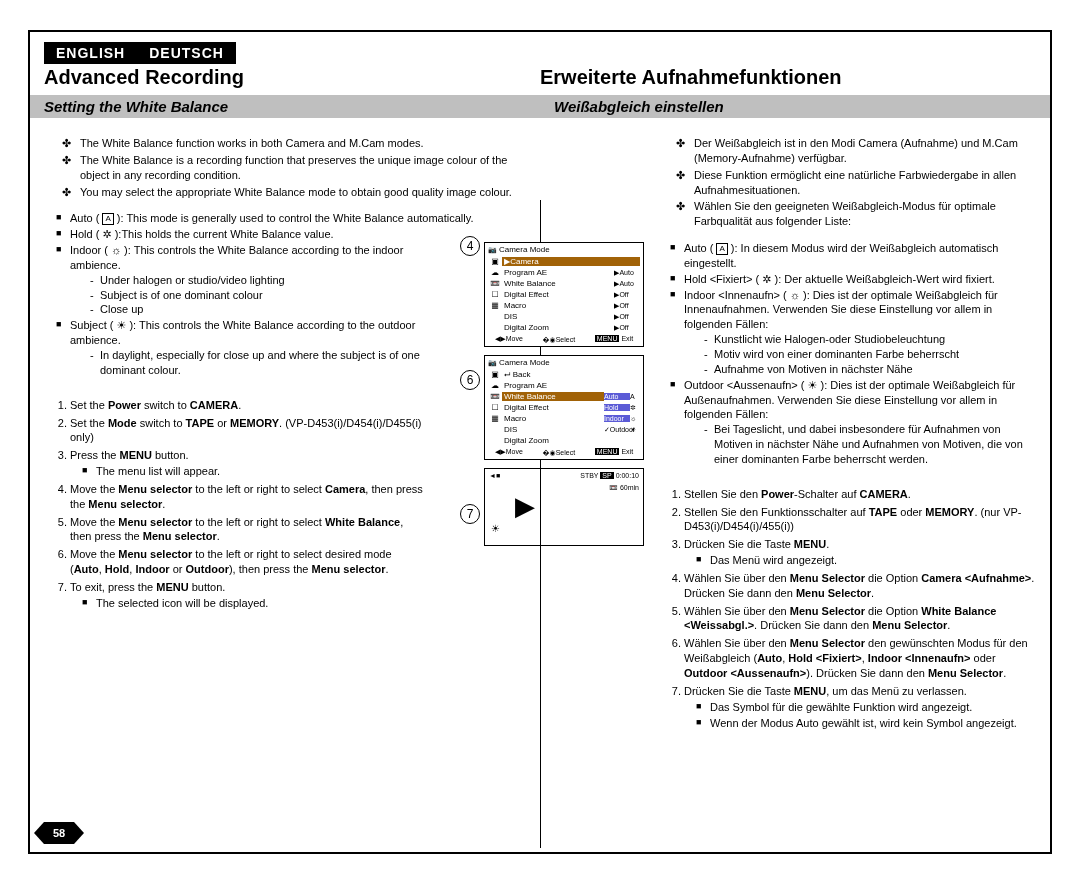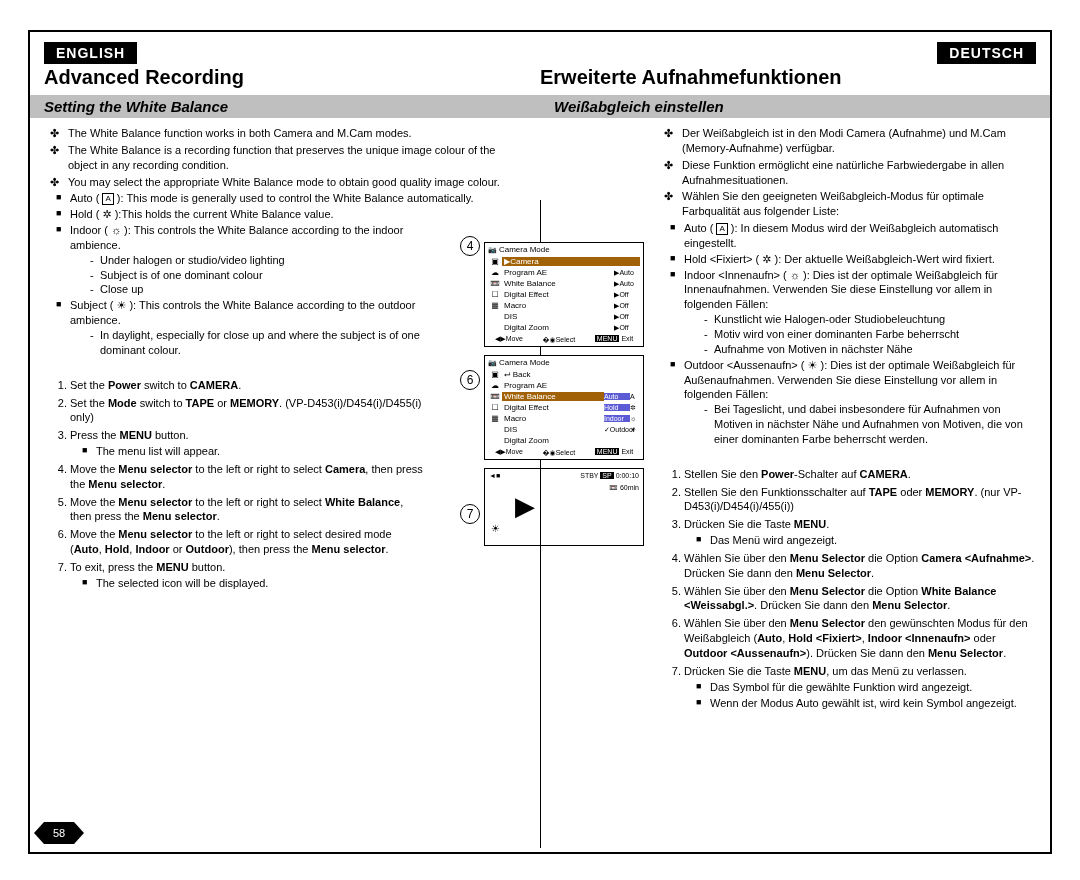--- a/index.html
+++ b/index.html
@@ -1,27 +1,27 @@
 <!DOCTYPE html>
 <html><head>
 <meta charset="utf-8">
 <style>
 body{margin:0;font-family:Arial,Helvetica,sans-serif;font-size:11px;color:#000;background:#fff}
 .page{width:1080px;height:880px;position:relative;box-sizing:border-box;padding:30px 28px 10px 28px}
 .outer{border:2px solid #000;height:820px;position:relative}
-.langs{display:flex;justify-content:space-between;padding:10px 14px 0 14px}
+.langs{display:flex;padding:10px 14px 0 14px}
 .lang{background:#000;color:#fff;font-weight:bold;padding:3px 12px;font-size:14px;letter-spacing:1px}
 .headings{display:flex;padding:2px 14px 6px 14px}
 .headings>div{width:50%;font-size:20px;font-weight:bold}
 .subs{display:flex}
 .sub{width:50%;background:#bfbfbf;font-style:italic;font-weight:bold;font-size:15px;padding:3px 14px;box-sizing:border-box}
 .cols{display:flex;position:relative;height:680px}
 .col{width:50%;padding:6px 14px 0 14px;box-sizing:border-box;font-size:11px;line-height:1.35}
 .divider{position:absolute;left:50%;top:168px;width:1px;height:648px;background:#000}
-ul.di{list-style:none;padding:0;margin:0}
+ul.di{list-style:none;padding:0;margin:12px}
 ul.di>li{position:relative;padding-left:24px;margin:2px 0}
 ul.di>li::before{content:"✤";position:absolute;left:6px;top:0}
 ul.sq{list-style:none;padding:0;margin:0}
 ul.sq>li{position:relative;padding-left:26px;margin:1px 0}
 ul.sq>li::before{content:"■";position:absolute;left:12px;top:0;font-size:9px}
 ul.dash{list-style:none;padding:0;margin:0}
 ul.dash>li{position:relative;padding-left:30px;margin:0}
 ul.dash>li::before{content:"-";position:absolute;left:20px;top:0}
 ol.steps{list-style:decimal;padding-left:26px;margin:20px 0}
 ol.steps>li{margin:3px 0}
@@ -31,21 +31,21 @@
 .circ{position:absolute;width:18px;height:18px;border:1.5px solid #000;border-radius:50%;text-align:center;line-height:18px;font-size:12px}
 .lcd{border:1px solid #000;width:158px;font-size:8px;margin-bottom:8px;background:#fff;position:relative}
 .lcd-title{padding:2px 3px;font-size:8px}
 .lcd-row{display:flex;align-items:center;padding:0 3px;height:11px}
 .lcd-side{width:14px;text-align:center}
 .lcd-mid{flex:1;padding-left:2px}
 .lcd-r{width:26px;font-size:7px}
 .lcd-foot{display:flex;justify-content:space-around;padding:2px 0;font-size:7px}
 .hl{background:#a16207;color:#fff}
 .hl2{background:#5b5bd6;color:#fff}
-.pnbadge{position:absolute;left:14px;bottom:8px;width:30px;height:22px;background:#000;color:#fff;font-weight:normal;text-align:center;line-height:22px;font-size:11px}
+.pnbadge{position:absolute;left:14px;bottom:8px;width:30px;height:22px;background:#000;color:#fff;font-weight:bold;text-align:center;line-height:22px;font-size:11px}
 .pnbadge::before{content:"";position:absolute;left:-10px;top:0;border-top:11px solid transparent;border-bottom:11px solid transparent;border-right:10px solid #000}
 .pnbadge::after{content:"";position:absolute;right:-10px;top:0;border-top:11px solid transparent;border-bottom:11px solid transparent;border-left:10px solid #000}
 .stby{border:1px solid #000;width:158px;height:76px;position:relative;font-size:8px}
 .b{font-weight:bold}
 </style>
 </head>
 <body>
 
 <div class="page">
  <div class="outer">

